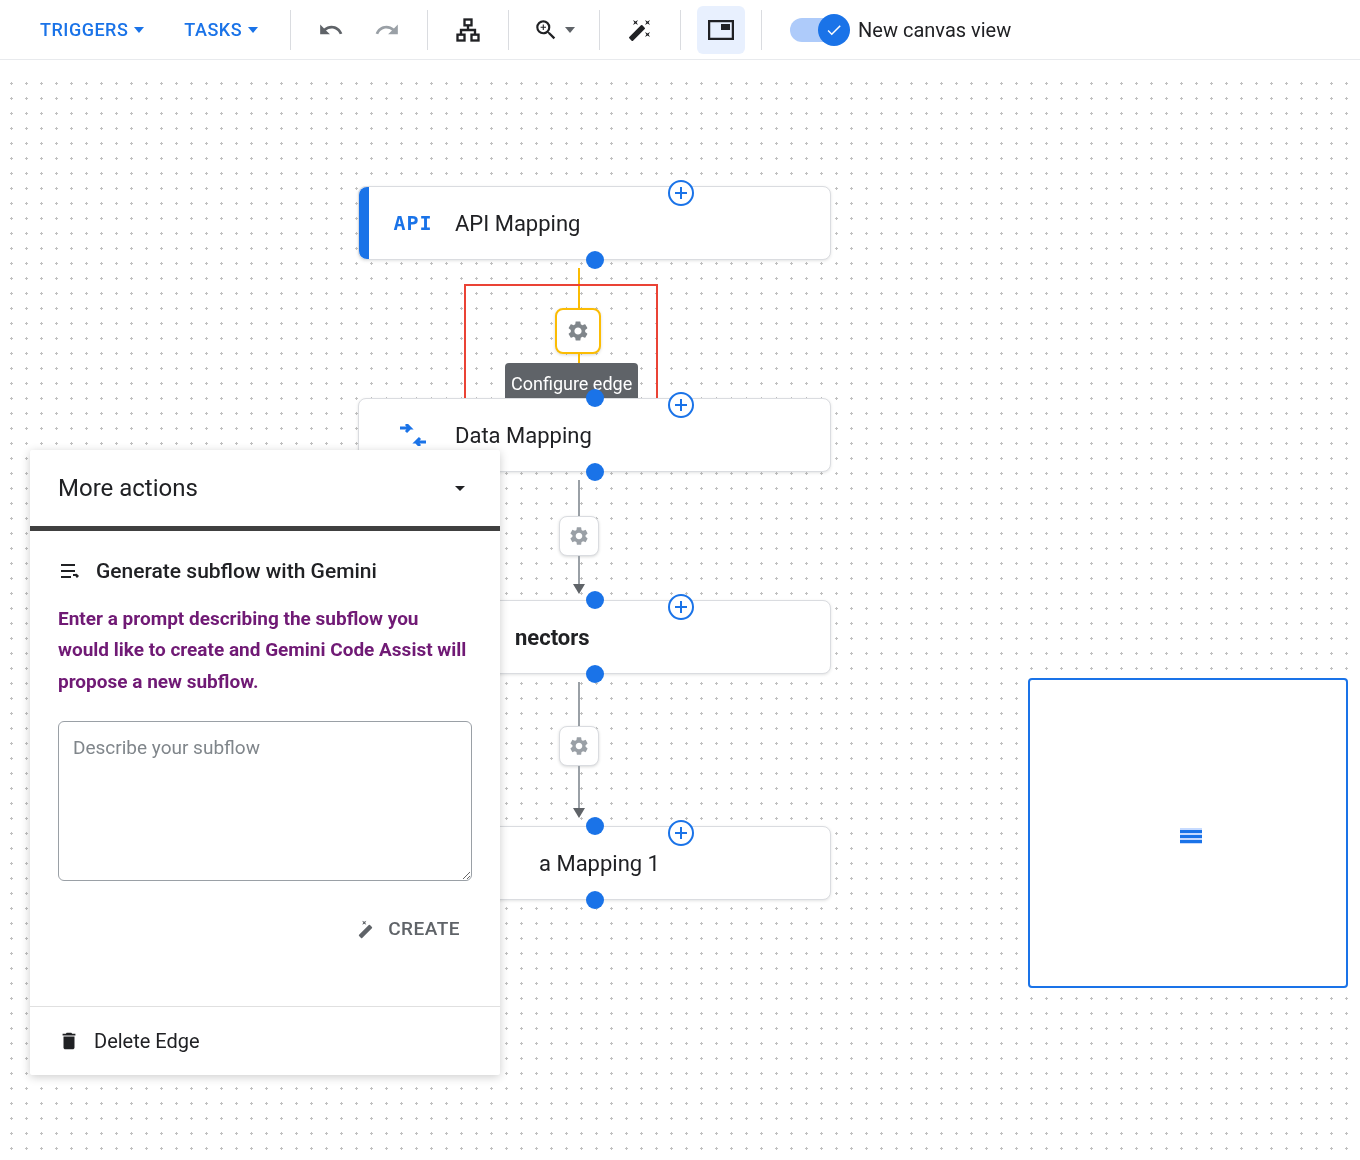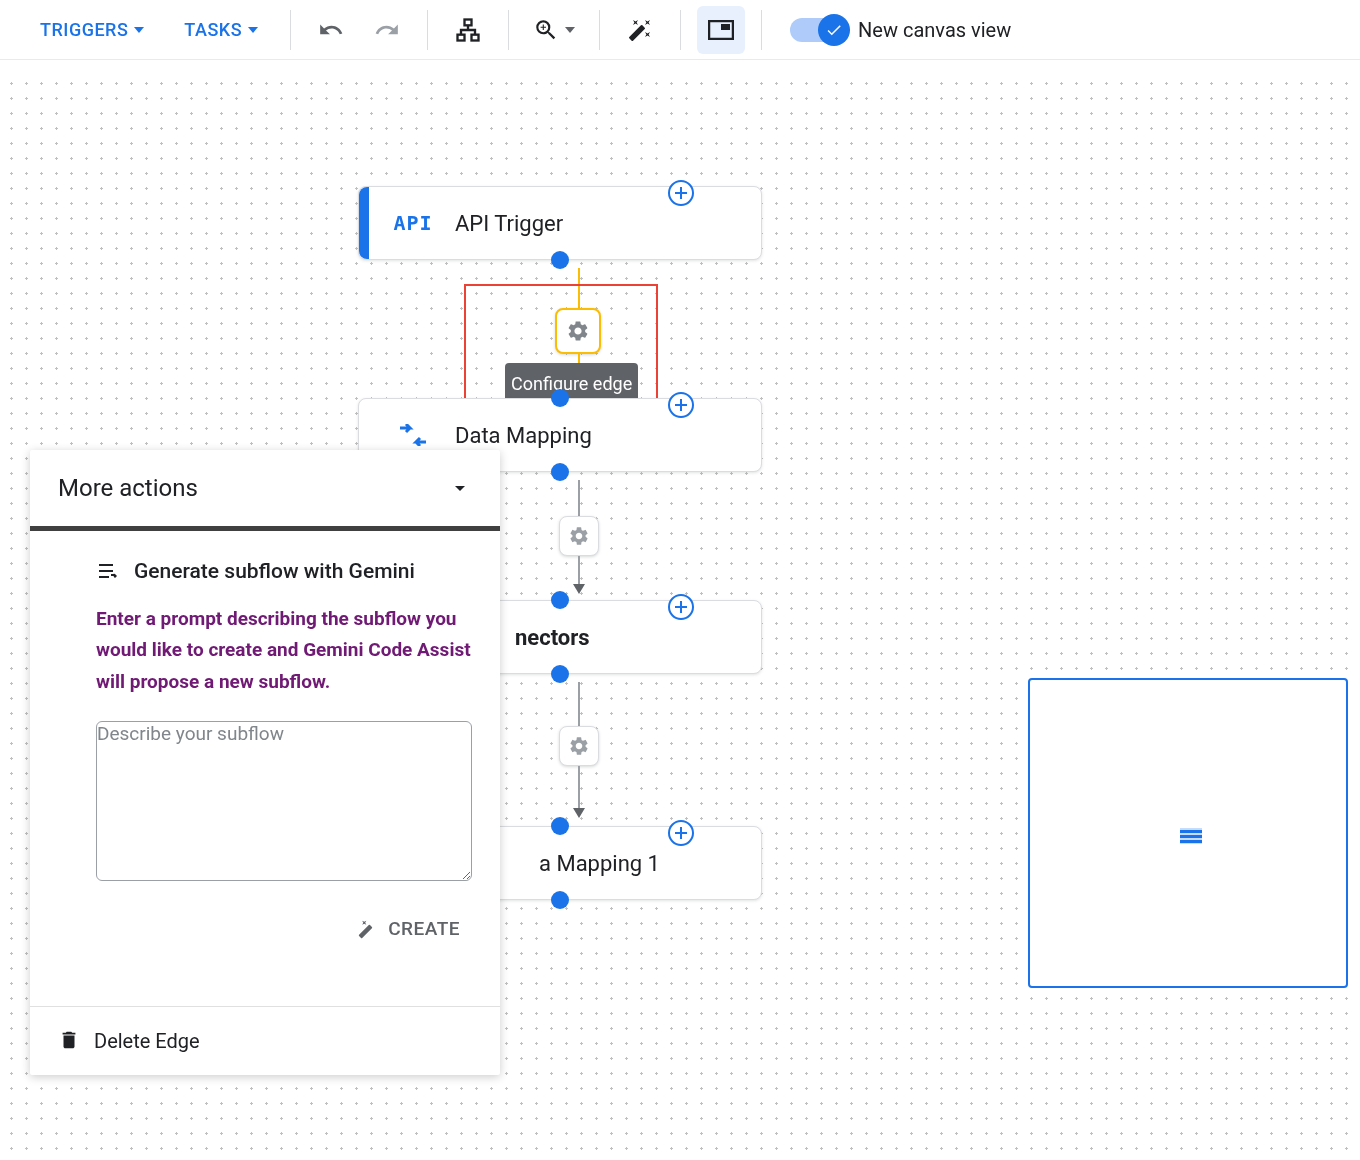--- a/index.html
+++ b/index.html
@@ -95,21 +95,21 @@
   bottom: 0;
   background-color: #fff;
   background-image: radial-gradient(circle, #c0c0c0 1.3px, transparent 1.3px);
   background-size: 15px 15px;
   background-position: 4px 4px;
 }
 
 
 .node {
   position: absolute;
-  width: 404px;
+  width: 473px;
   height: 74px;
   background: #fff;
   border: 1px solid #dadce0;
   border-radius: 8px;
   box-shadow: 0 1px 3px rgba(60,64,67,0.15);
   display: flex;
   align-items: center;
   padding: 0 20px;
   font-size: 22px;
   color: #202124;
@@ -231,21 +231,20 @@
   align-items: center;
   padding: 24px 28px;
   border-bottom: 5px solid #404040;
   font-size: 24px;
   font-weight: 400;
   color: #202124;
   cursor: pointer;
 }
 .panel-body {
   padding: 28px;
-  margin-left: 38px;
 }
 .panel-body h3 {
   display: flex;
   align-items: center;
   gap: 14px;
   font-size: 21px;
   font-weight: 500;
   color: #202124;
   margin-bottom: 20px;
 }
@@ -254,20 +253,21 @@
   line-height: 1.65;
   color: #701a75;
   margin-bottom: 24px;
   font-weight: bold;
 }
 .panel-body textarea {
   width: 100%;
   height: 160px;
   border: 1px solid #9aa0a6;
   border-radius: 6px;
+  padding: 14px;
   font-size: 19px;
   font-family: inherit;
   color: #3c4043;
   resize: both;
 }
 .panel-body textarea::placeholder { color: #80868b; }
 .create-row {
   display: flex;
   justify-content: flex-end;
   margin-top: 24px;
@@ -280,20 +280,21 @@
   font-weight: 500;
   letter-spacing: 0.5px;
   color: #5f6368;
   cursor: pointer;
   padding: 8px 12px;
 }
 .panel-footer {
   border-top: 1px solid #e0e0e0;
   padding: 22px 28px;
   display: flex;
+  align-items: center;
   gap: 14px;
   font-size: 20px;
   color: #202124;
   cursor: pointer;
   margin-top: 30px;
 }
 
 
 .minimap {
   position: absolute;
@@ -392,21 +393,21 @@
   </div>
 </div>
 
 <div class="canvas">
 
   <div class="node" style="left:358px; top:114px;">
     <div class="accent"></div>
     <div class="node-icon">
         <span class="api-text">API</span>
       </div>
-    <span>API Trigger</span>
+    <span>API Mapping</span>
     <div class="port bot"></div>
   </div>
   <div class="add-circle" style="left:668px; top:108px;"></div>
 
   <div style="position:absolute;left:578px;top:196px;width:2px;height:50px;background:#fbbc04"></div>
   <div class="edge-gear highlight" style="left:555px;top:236px;">
     <svg width="24" height="24" viewBox="0 0 24 24">
         <path fill="#80868b" d="M19.14 12.94c.04-.3.06-.61.06-.94 0-.32-.02-.64-.07-.94l2.03-1.58a.5.5 0 00.12-.61l-1.92-3.32a.488.488 0 00-.59-.22l-2.39.96c-.5-.38-1.03-.7-1.62-.94l-.36-2.54a.484.484 0 00-.48-.41h-3.84c-.24 0-.43.17-.47.41l-.36 2.54c-.59.24-1.13.57-1.62.94l-2.39-.96c-.22-.08-.47 0-.59.22L2.74 8.87c-.12.21-.08.47.12.61l2.03 1.58c-.05.3-.09.63-.09.94 0 .31.02.64.07.94l-2.03 1.58a.5.5 0 00-.12.61l1.92 3.32c.12.22.37.29.59.22l2.39-.96c.5.38 1.03.7 1.62.94l.36 2.54c.5.24.24.41.48.41h3.84c.24 0 .44-.17.47-.41l.36-2.54c.59-.24 1.13-.56 1.62-.94l2.39.96c.22.08.47 0 .59-.22l1.92-3.32c.12-.22.07-.47-.12-.61l-2.01-1.58zM12 15.6c-1.98 0-3.6-1.62-3.6-3.6s1.62-3.6 3.6-3.6 3.6 1.62 3.6 3.6-1.62 3.6-3.6 3.6z"></path>
       </svg>
   </div>

